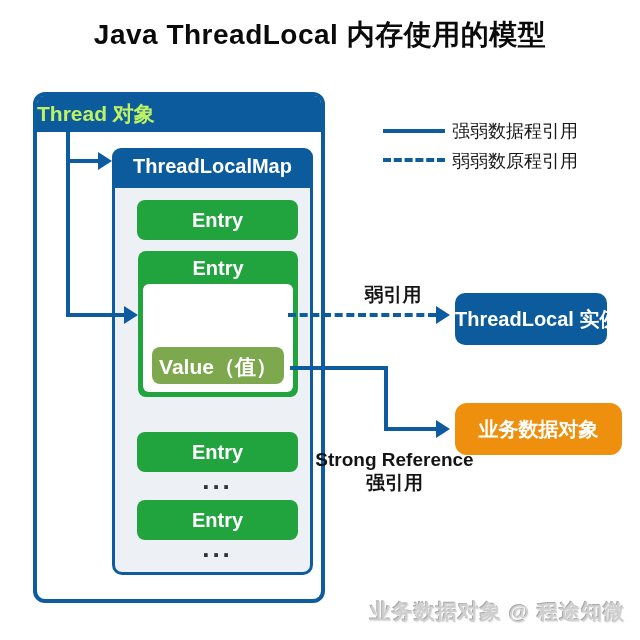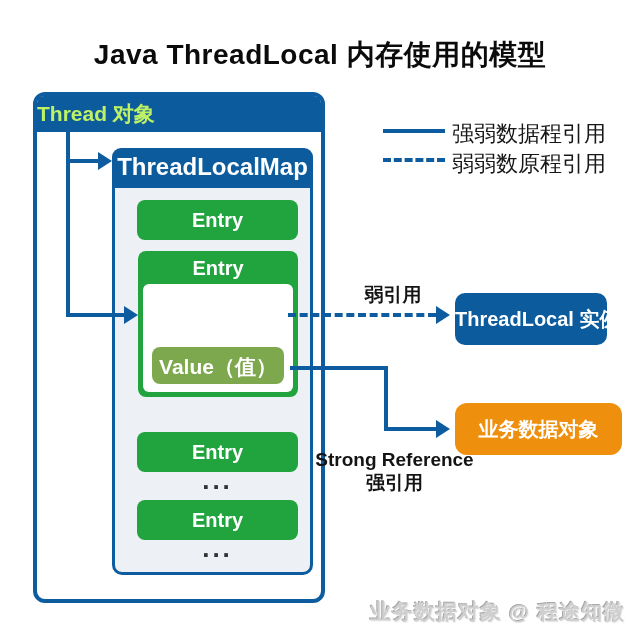--- a/index.html
+++ b/index.html
@@ -1,37 +1,37 @@
 <!DOCTYPE html>
 <html><head>
 <meta charset="utf-8">
 <style>
   html,body{margin:0;padding:0;background:#fff;}
   .canvas{
     position:relative;width:640px;height:640px;background:#ffffff;overflow:hidden;
     font-family:"Liberation Sans","DejaVu Sans",sans-serif;color:#111;
   }
   .page-title{
-    position:absolute;top:36px;left:0;width:640px;text-align:center;
+    position:absolute;top:16px;left:0;width:640px;text-align:center;
     font-size:28px;font-weight:bold;color:#0b0b0b;letter-spacing:0.5px;
   }
   
   .thread-box{
     position:absolute;left:33px;top:92px;width:292px;height:511px;
     border:4px solid #0d5ca0;border-radius:12px;background:#ffffff;box-sizing:border-box;
   }
   .thread-header{
     width:100%;height:36px;background:#0b5b9d;border-radius:7px 7px 0 0;
     color:#bef264;font-size:21px;font-weight:600;text-align:left;line-height:36px;
   }
   
   .map-header{
     position:absolute;left:112px;top:148px;width:201px;height:37px;
     background:#0b5b9d;border-radius:9px 9px 0 0;color:#fff;
-    font-size:24px;font-weight:600;text-align:center;line-height:37px;
+    font-size:20px;font-weight:600;text-align:center;line-height:37px;
   }
   .map-body{
     position:absolute;left:112px;top:185px;width:201px;height:390px;
     background:#edf0f5;border:3px solid #0d5ca0;border-radius:0 0 10px 10px;box-sizing:border-box;
   }
   .entry{
     position:absolute;width:161px;height:40px;background:#21a33e;border-radius:8px;
     color:#fff;font-size:20px;font-weight:600;text-align:center;line-height:40px;
   }
   .entry-compound{
@@ -57,21 +57,21 @@
   }
   
   .line{position:absolute;background:#0d5ca0;}
   .dash-line{position:absolute;border-top:4px dashed #0d5ca0;height:0;}
   .arrowhead{
     position:absolute;width:0;height:0;
     border-top:9px solid transparent;border-bottom:9px solid transparent;
     border-left:14px solid #0d5ca0;
   }
   
-  .legend-label{position:absolute;font-size:22px;color:#161616;font-weight:500;white-space:nowrap;}
+  .legend-label{position:absolute;font-size:18px;color:#161616;font-weight:500;white-space:nowrap;}
   
   .annot{
     position:absolute;text-align:center;font-size:19px;font-weight:600;color:#141414;
     line-height:1.2;white-space:nowrap;
   }
   
   .node{
     position:absolute;color:#fff;font-size:20px;font-weight:600;
     text-align:center;white-space:nowrap;
   }

